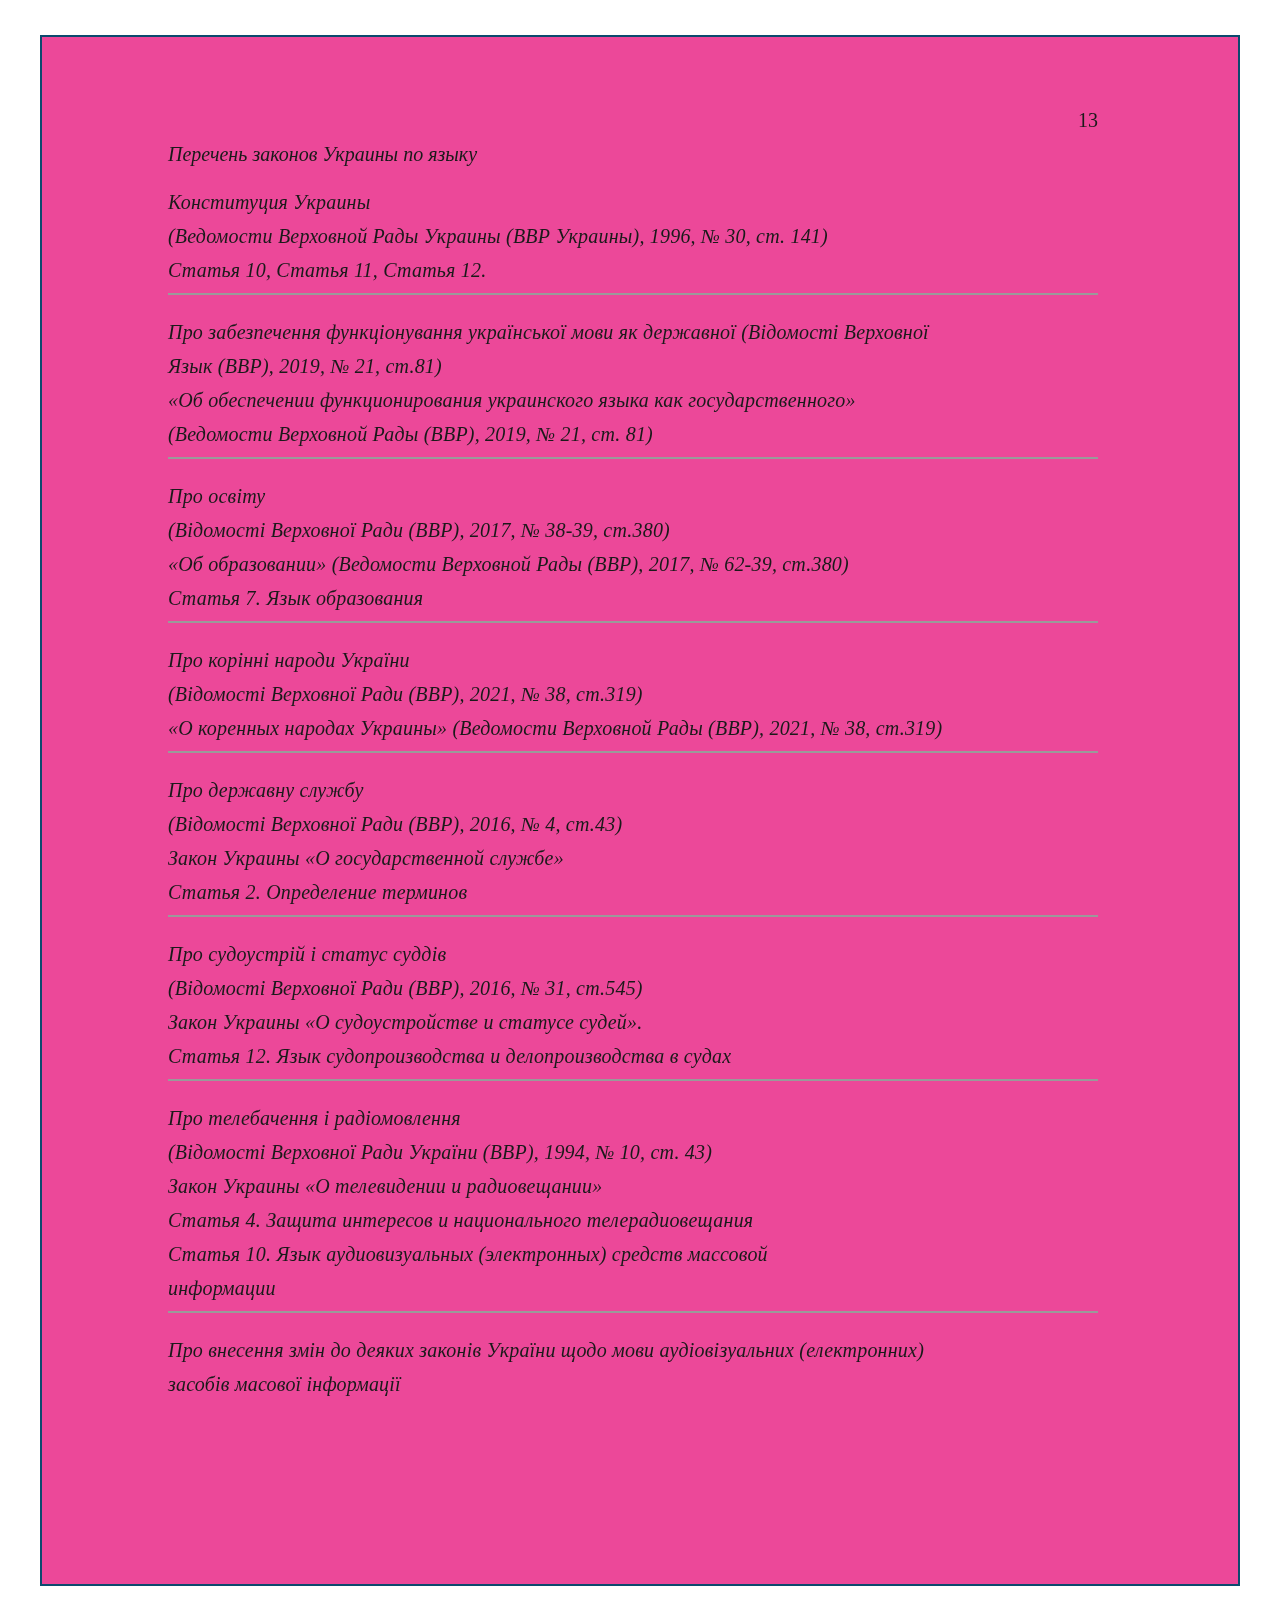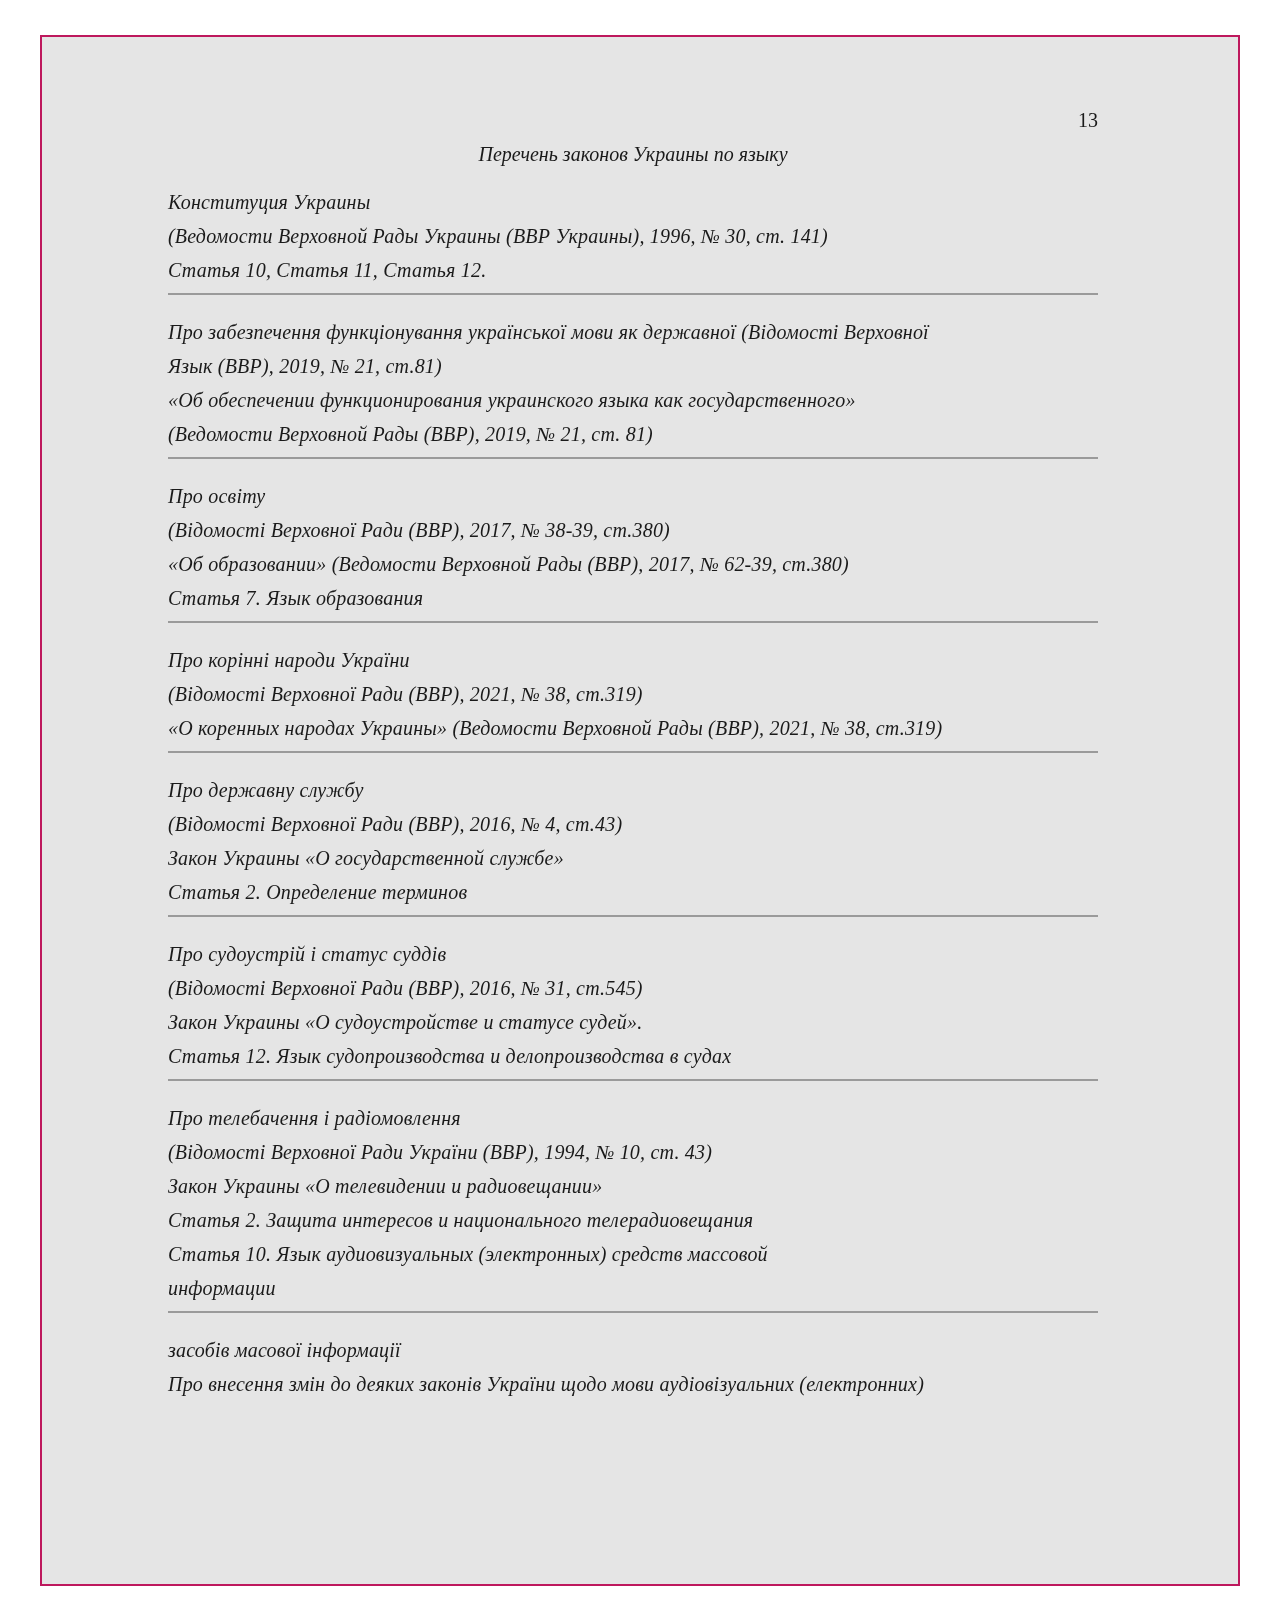--- a/index.html
+++ b/index.html
@@ -15,22 +15,22 @@
     height: 1623px;
     background: #ffffff;
     overflow: hidden;
   }
   .page-frame {
     position: absolute;
     left: 40px;
     top: 35px;
     width: 1196px;
     height: 1547px;
-    border: 2px solid #be185d;
-    background: #e5e5e5;
+    border: 2px solid #0c4a6e;
+    background: #ec4899;
     box-sizing: content-box;
   }
   .content {
     padding: 0 140px 0 126px;
   }
   .page-number {
     text-align: right;
     font-size: 20px;
     line-height: 34px;
     margin-top: 66px;
@@ -38,21 +38,21 @@
   }
   .appendix {
     text-align: right;
     font-size: 21px;
     line-height: 34px;
     margin-top: 54px;
     text-decoration: underline;
     font-style: normal;
   }
   .doc-title {
-    text-align: center;
+    text-align: left;
     font-style: italic;
     font-size: 20px;
     line-height: 34px;
     margin-top: 0px;
   }
   .sections {
     margin-top: 14px;
   }
   .section p {
     margin: 0;
@@ -124,27 +124,27 @@
           <p>(Відомості Верховної Ради (ВВР), 2016, № 31, ст.545)</p>
           <p>Закон Украины «О судоустройстве и статусе судей».</p>
           <p>Статья 12. Язык судопроизводства и делопроизводства в судах</p>
         </div>
         <div class="separator"></div>
 
         <div class="section">
           <p>Про телебачення і радіомовлення</p>
           <p>(Відомості Верховної Ради України (ВВР), 1994, № 10, ст. 43)</p>
           <p>Закон Украины «О телевидении и радиовещании»</p>
-          <p>Статья 2. Защита интересов и национального телерадиовещания</p>
+          <p>Статья 4. Защита интересов и национального телерадиовещания</p>
           <p>Статья 10. Язык аудиовизуальных (электронных) средств массовой</p>
           <p>информации</p>
         </div>
         <div class="separator"></div>
 
         <div class="section">
+          <p>Про внесення змін до деяких законів України щодо мови аудіовізуальних (електронних)</p>
           <p>засобів масової інформації</p>
-          <p>Про внесення змін до деяких законів України щодо мови аудіовізуальних (електронних)</p>
         </div>
 
       </div>
     </div>
   </div>
 </div>
 
 </body></html>

